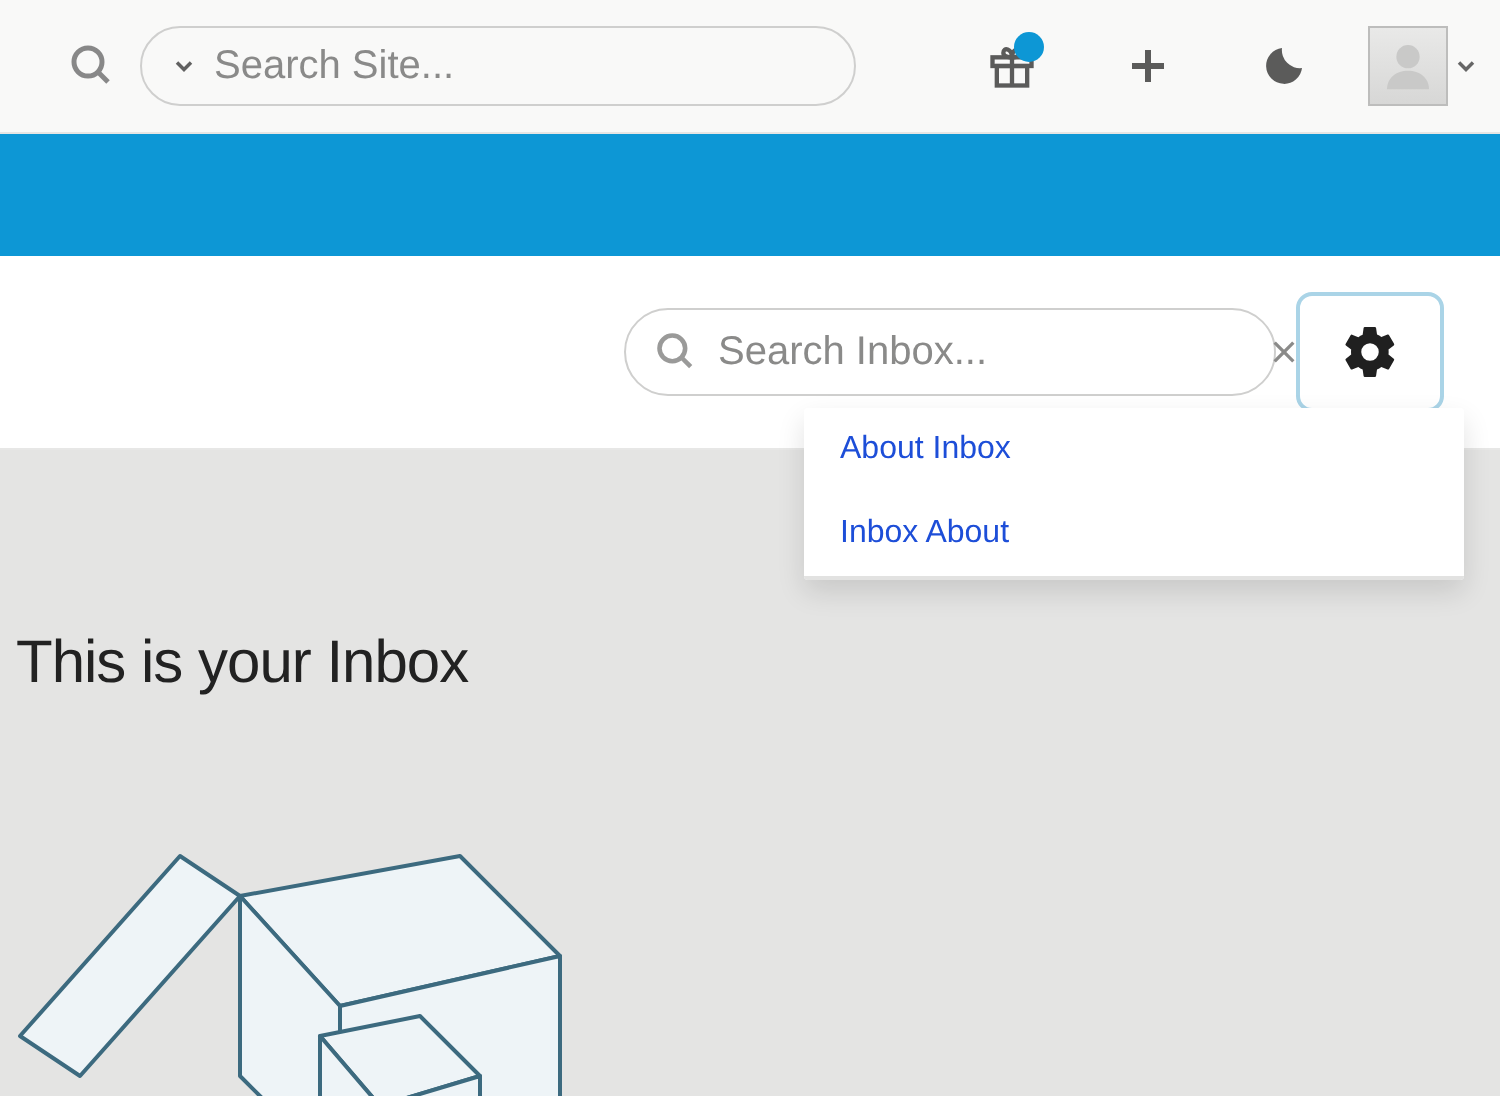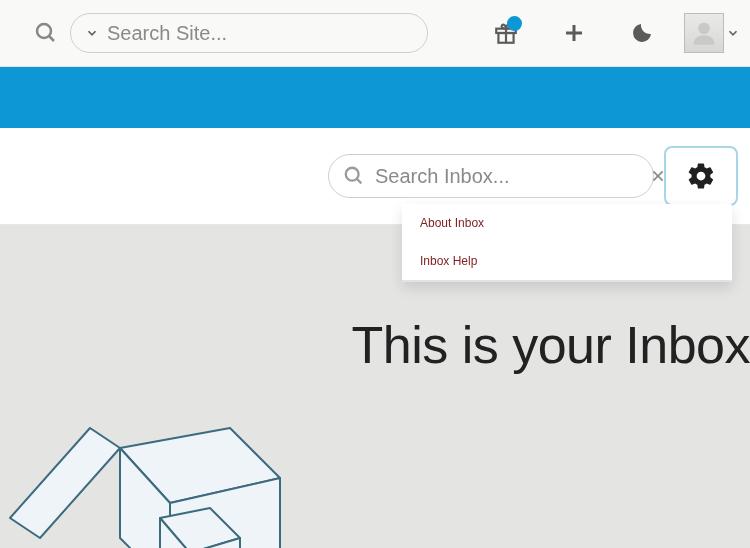--- a/index.html
+++ b/index.html
@@ -87,21 +87,21 @@
     height: 61px;
     background: #0d97d5;
   }
 
   
   .subhead {
     height: 97px;
     display: flex;
     align-items: center;
     justify-content: flex-end;
-    padding: 0 12px;
+    padding: 0 28px;
     gap: 10px;
     border-bottom: 1px solid #e7e7e6;
     background: #fff;
   }
   .inbox-search {
     width: 326px;
     height: 44px;
     border: 1px solid #cfcfce;
     border-radius: 22px;
     display: flex;
@@ -134,25 +134,24 @@
 
   
   .content {
     position: relative;
     height: calc(548px - 67px - 61px - 97px);
     background: #e4e4e3;
     padding-top: 90px;
     padding-left: 8px;
   }
   .content h1 {
-    font-size: 52px;
+    font-size: 30px;
     font-weight: 400;
     color: #222;
     letter-spacing: -0.5px;
-    text-align: right;
   }
   .box-illus {
     position: absolute;
     left: 0;
     bottom: -40px;
   }
 
   
   .dropdown {
     position: absolute;
@@ -160,22 +159,22 @@
     right: 18px;
     width: 330px;
     background: #fff;
     box-shadow: 0 6px 14px rgba(0,0,0,0.12);
     border-radius: 2px;
     overflow: hidden;
     z-index: 10;
   }
   .dropdown .item {
     padding: 12px 18px;
-    font-size: 12px;
-    color: #7f1d1d;
+    font-size: 16px;
+    color: #1d4ed8;
     cursor: pointer;
   }
   .dropdown .sep {
     height: 1px;
     background: #e2e2e1;
   }
   .dropdown .item.hover {
     background: #d3ecf5;
   }
 
@@ -280,16 +279,16 @@
       <polygon points="40,150 120,60 90,40 10,130"></polygon>
       <polygon points="160,130 210,120 240,150 190,165"></polygon>
       <polygon points="160,130 190,165 190,200 160,170"></polygon>
       <polygon points="190,165 240,150 240,190 190,200"></polygon>
     </g>
   </svg>
 </div>
 
 <div class="dropdown">
   <div class="item">About Inbox</div>
-  <div class="item">Inbox Help</div>
+  <div class="item">Inbox About</div>
   <div class="sep"></div>
   <div class="sep"></div>
 </div>
 
 </body></html>

